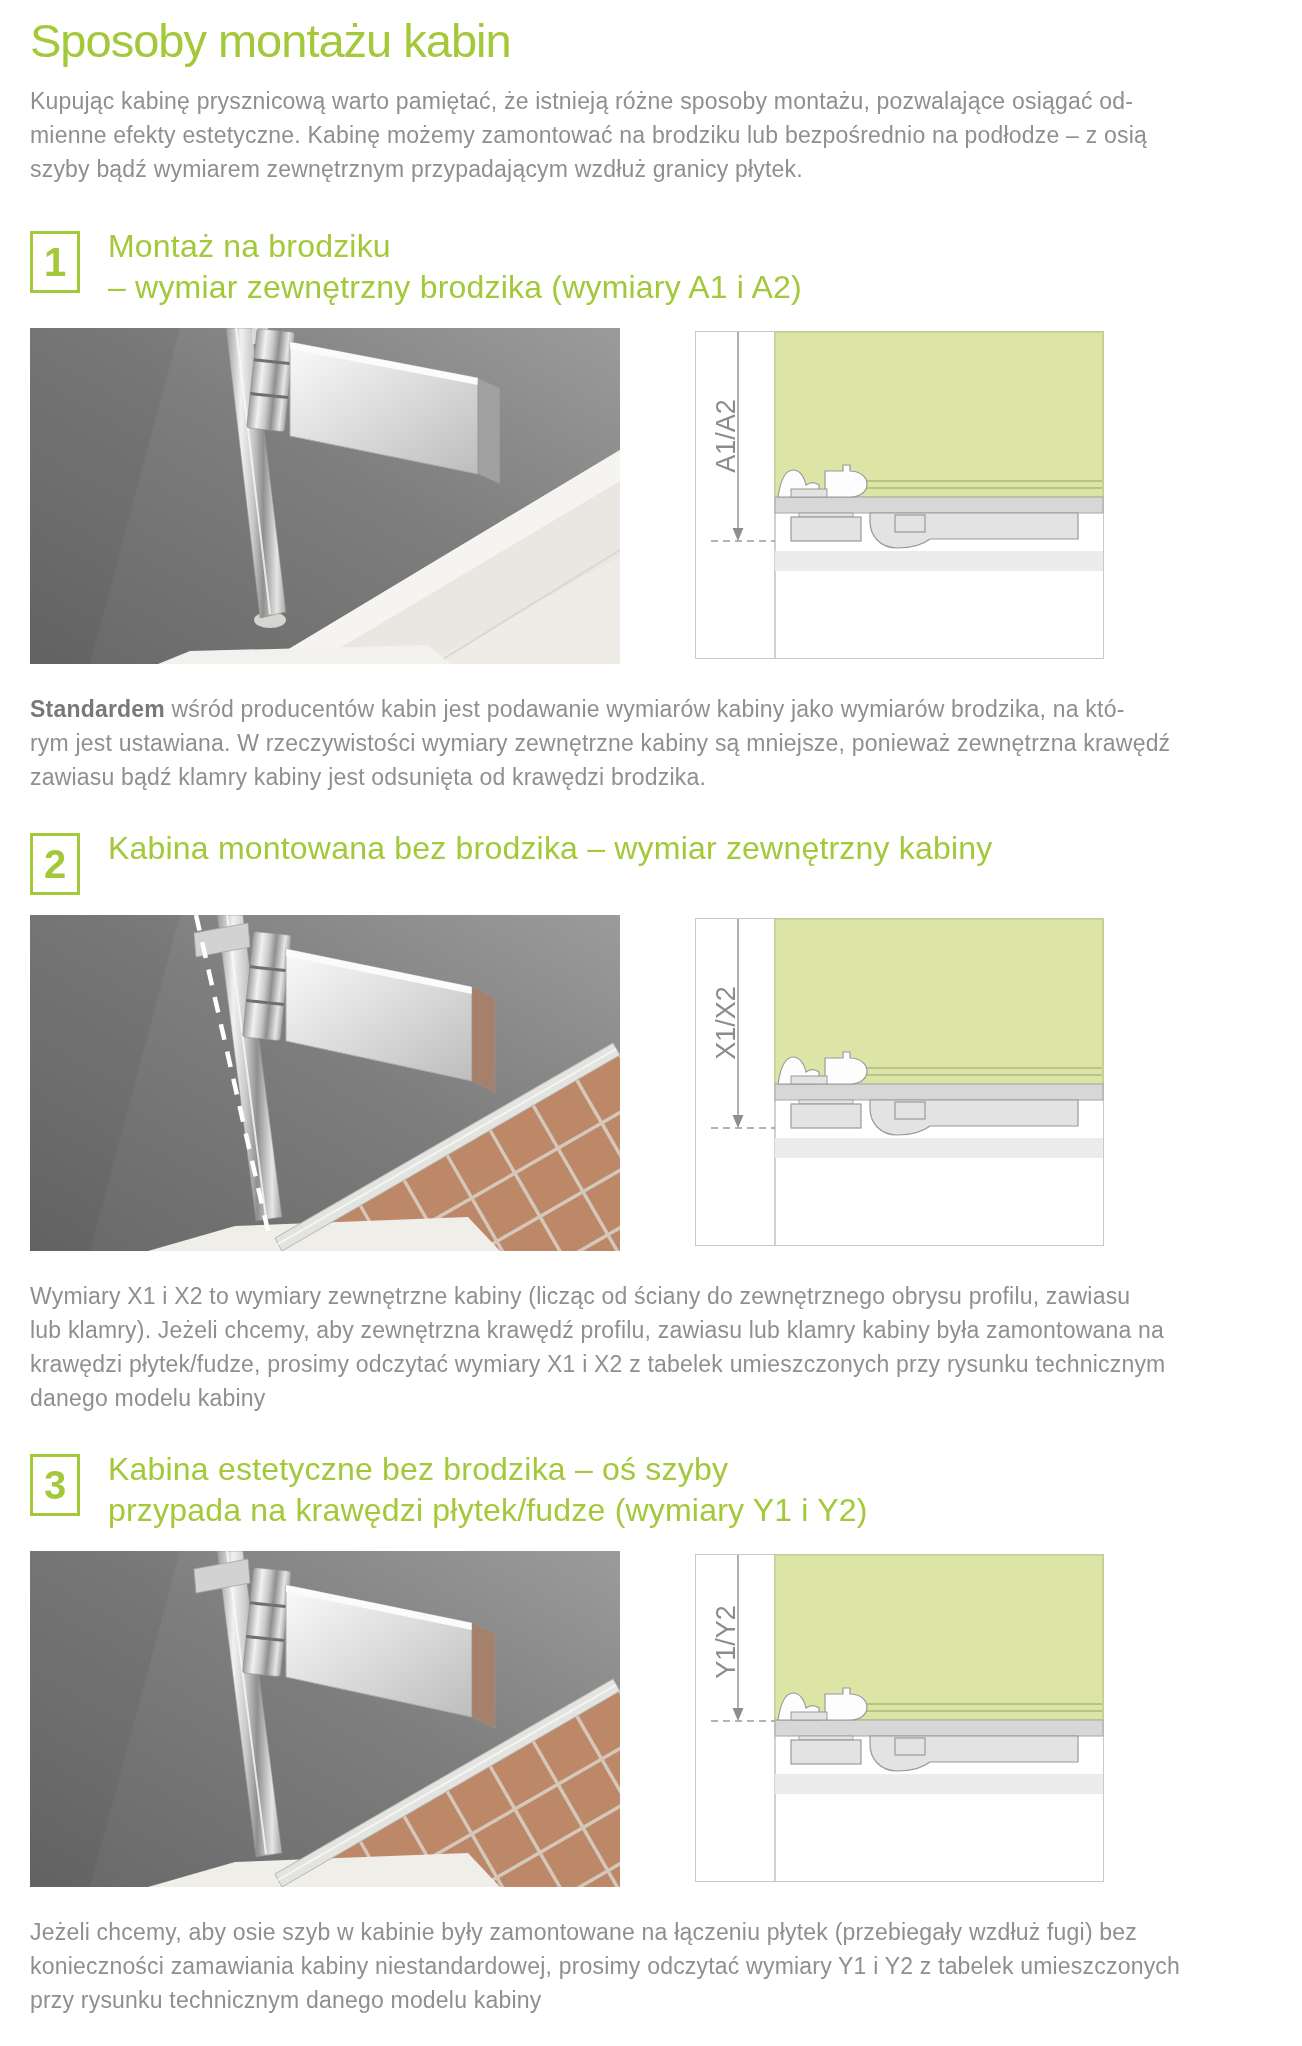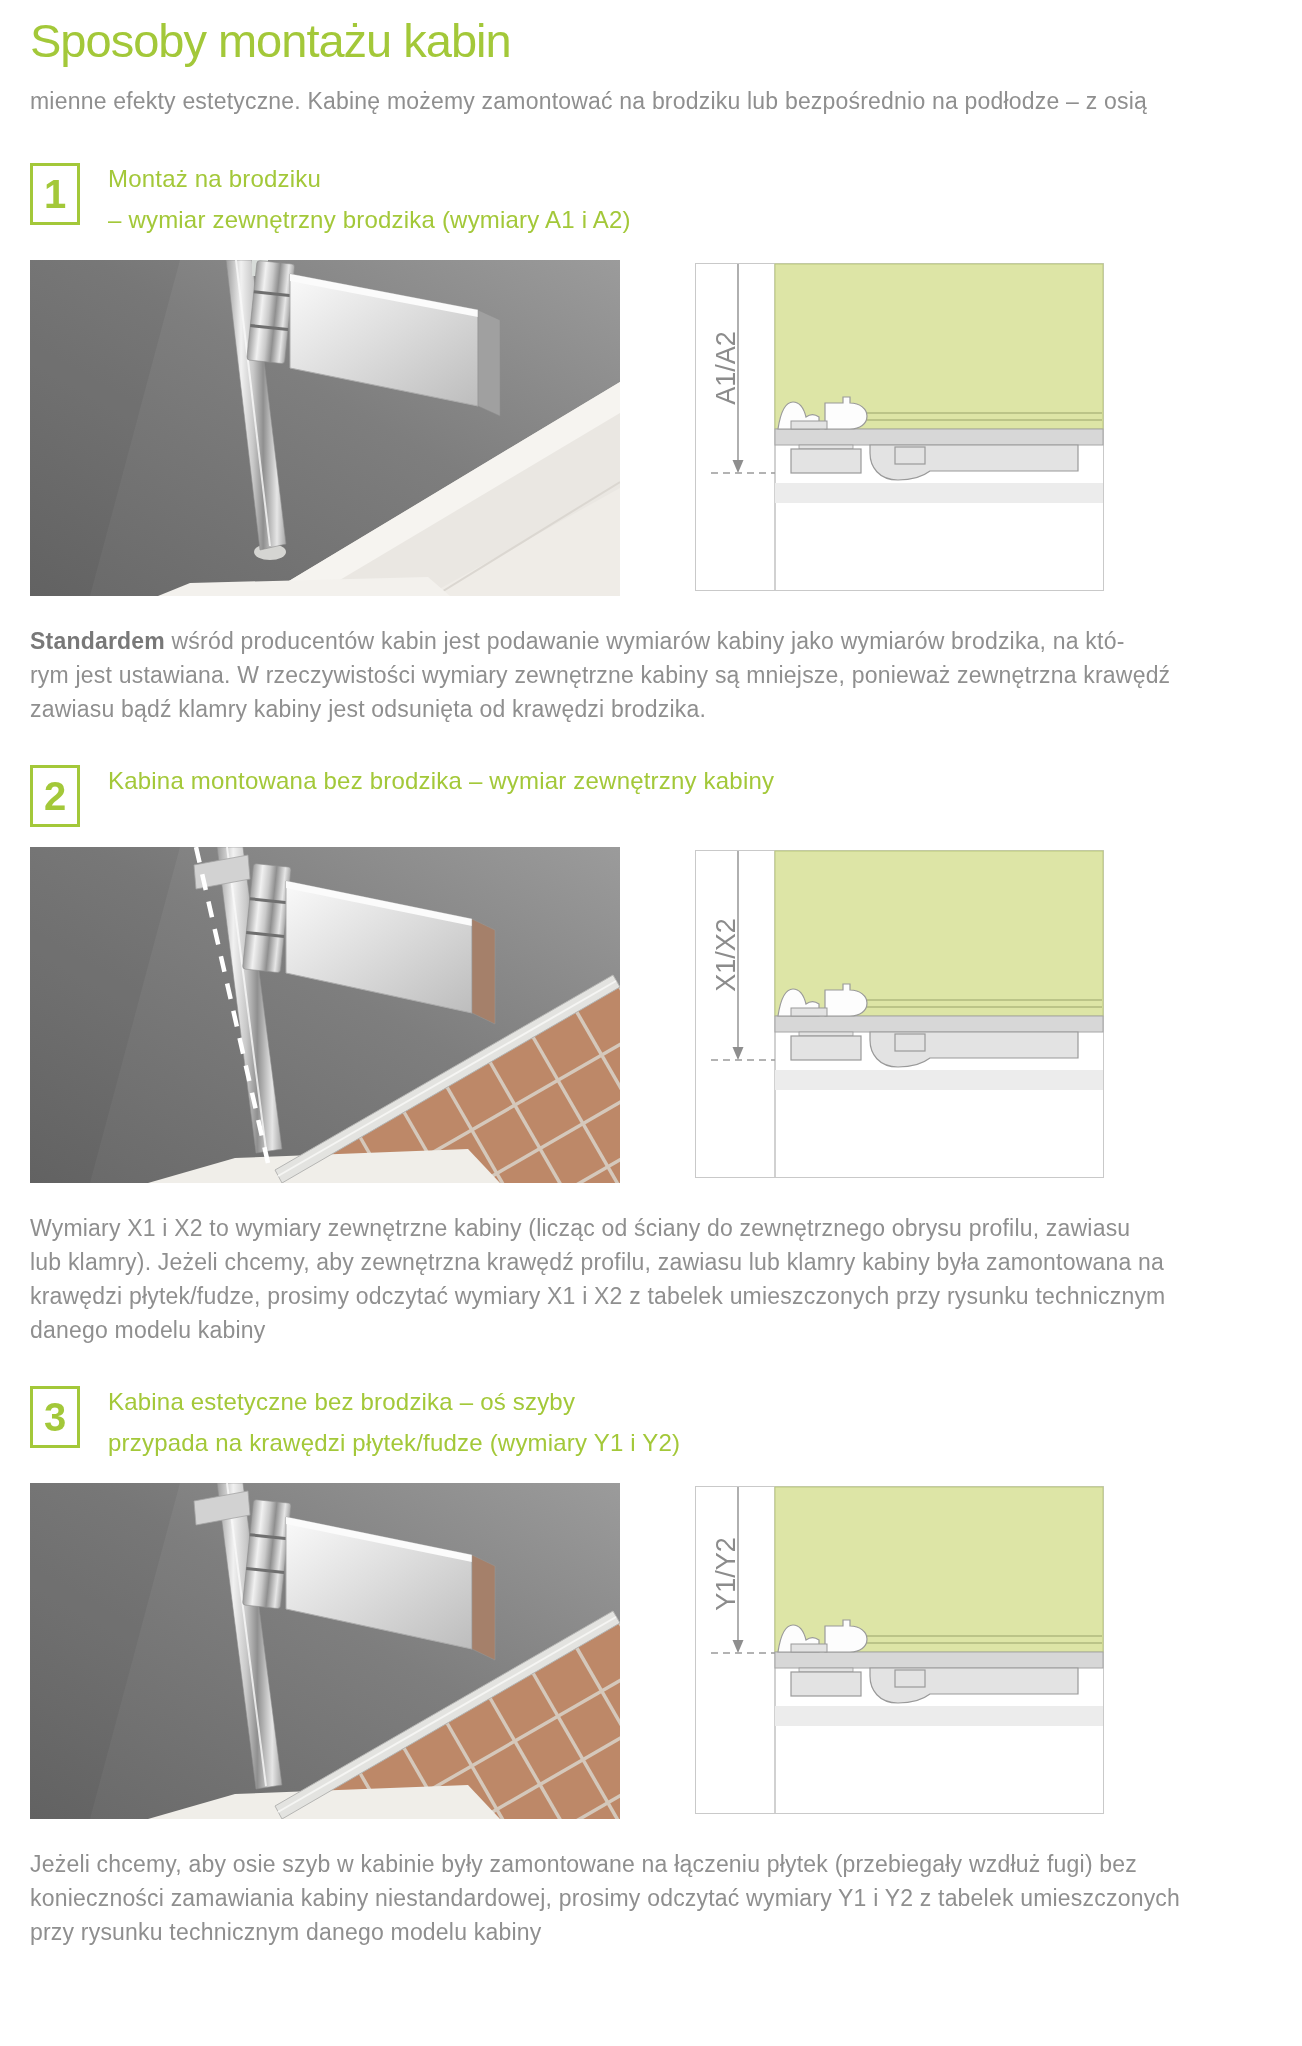--- a/index.html
+++ b/index.html
@@ -8,21 +8,21 @@
 
   .title{font-size:47px;line-height:54px;color:#a3c839;font-weight:400;letter-spacing:-1px;margin:0 0 16px 0;}
 
   .intro{margin:0 0 40px 0;}
   .tline{font-size:23px;line-height:34px;color:#8f8f8f;letter-spacing:.2px;white-space:nowrap;}
 
   .sec-head{display:flex;gap:28px;margin:0 0 20px 0;}
   .badge{flex:none;width:44px;height:56px;margin-top:5px;border:3px solid #a3c839;
          display:flex;align-items:center;justify-content:center;
          font-size:40px;font-weight:600;color:#a3c839;}
-  .sec-title div{font-size:24px;line-height:41px;color:#a3c839;font-weight:400;letter-spacing:.2px;white-space:nowrap;}
+  .sec-title div{font-size:32px;line-height:41px;color:#a3c839;font-weight:400;letter-spacing:.2px;white-space:nowrap;}
 
   .media{display:flex;margin:0 0 28px 0;}
   .photo{width:590px;height:336px;flex:none;display:block;}
   .diagram{width:409px;height:328px;flex:none;display:block;margin-left:75px;margin-top:3px;}
 
   .note{margin:16px 0 34px 0;}
   .note .b{font-weight:bold;color:#787878;}
   .hidden-defs{position:absolute;width:0;height:0;overflow:hidden;}
 </style>
 </head>
@@ -65,21 +65,23 @@
       <rect x="80" y="220" width="328" height="20" fill="#ececec"></rect>
     </g>
   </defs>
 </svg>
 
 <div class="page">
 
   <h1 class="title">Sposoby montażu kabin</h1>
 
   <div class="intro">
+    <div class="tline">Kupując kabinę prysznicową warto pamiętać, że istnieją różne sposoby montażu, pozwalające osiągać od-</div>
     <div class="tline">mienne efekty estetyczne. Kabinę możemy zamontować na brodziku lub bezpośrednio na podłodze – z osią</div>
+    <div class="tline">szyby bądź wymiarem zewnętrznym przypadającym wzdłuż granicy płytek.</div>
   </div>
 
   <div class="section">
     <div class="sec-head">
       <div class="badge">1</div>
       <div class="sec-title">
         <div>Montaż na brodziku</div>
         <div>– wymiar zewnętrzny brodzika (wymiary A1 i A2)</div>
       </div>
     </div>

